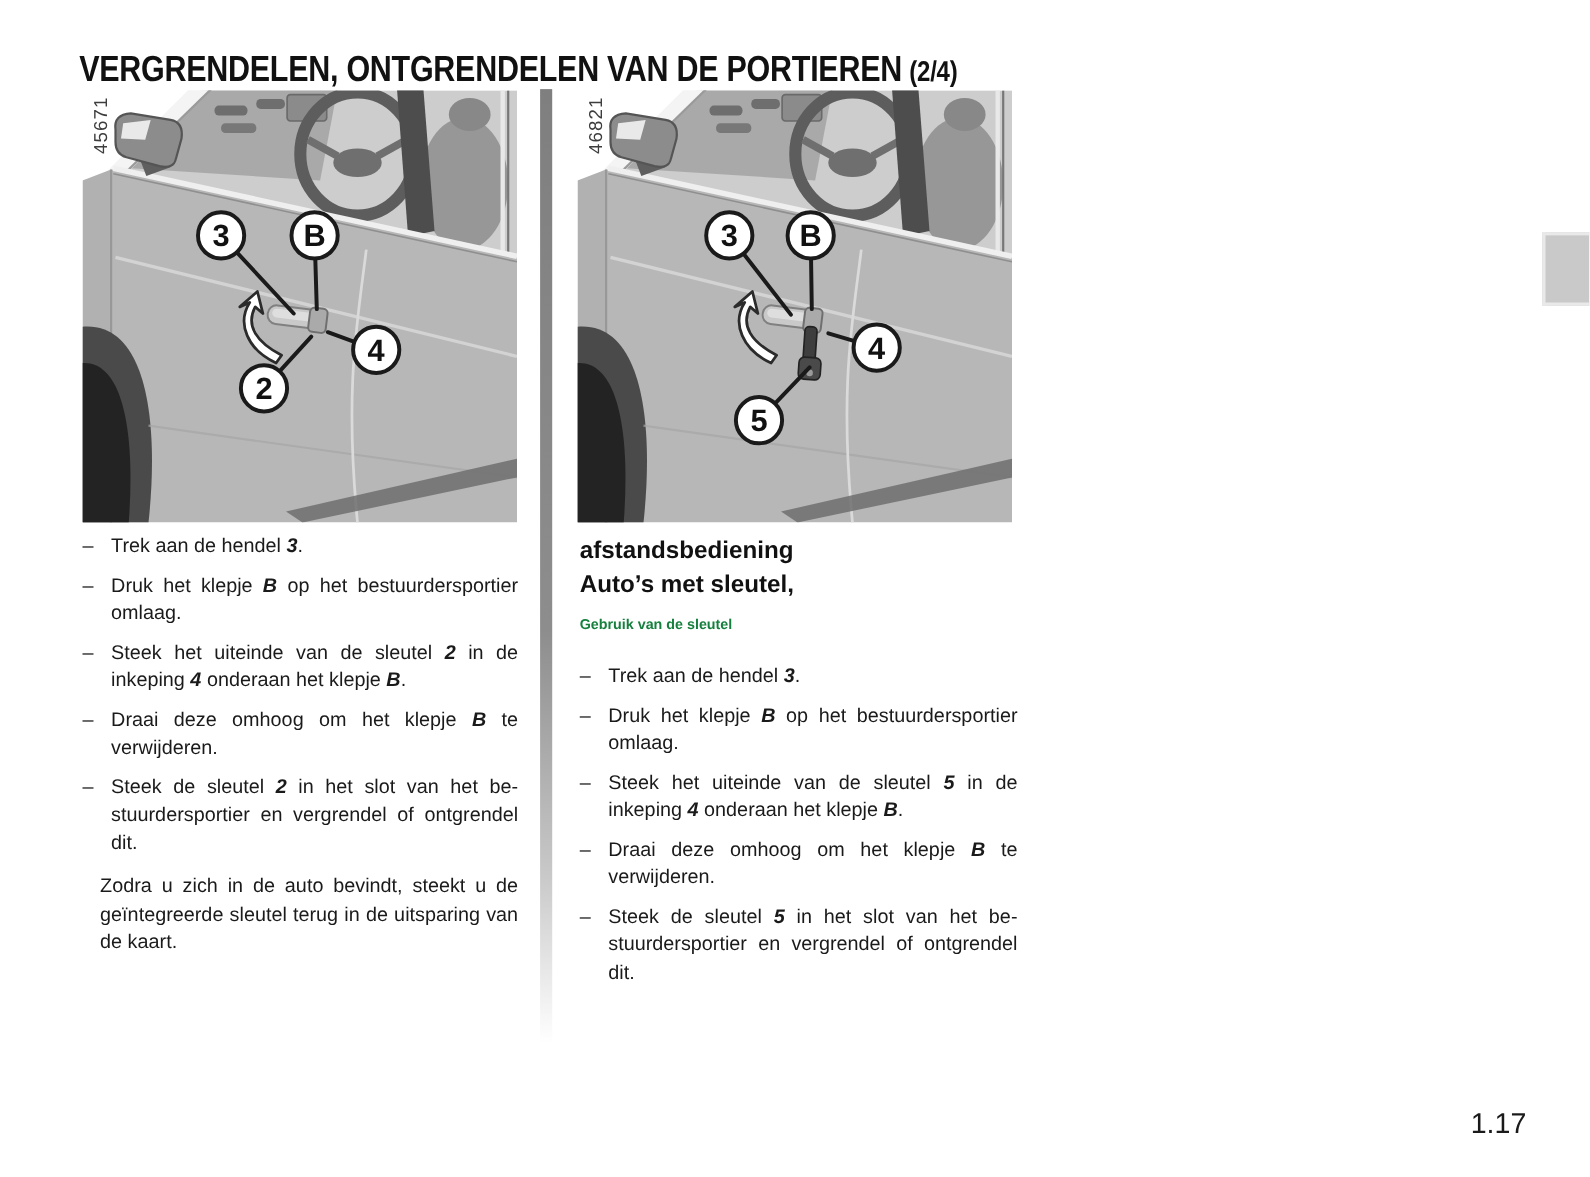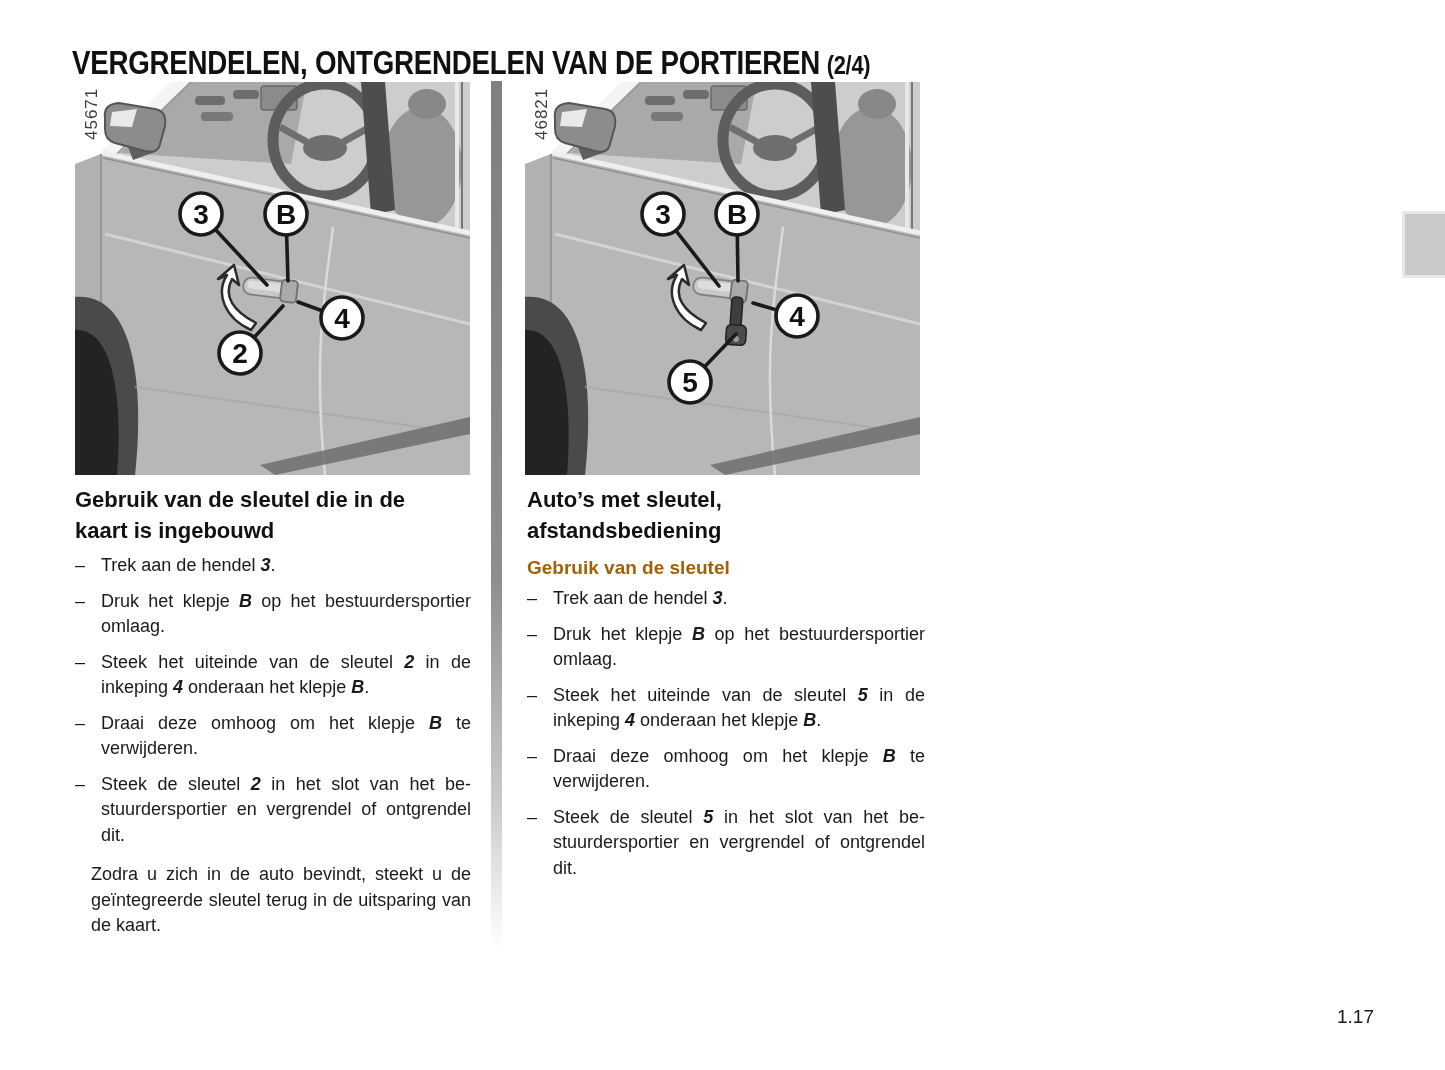--- a/index.html
+++ b/index.html
@@ -23,34 +23,34 @@
   .divider{position:absolute;left:491px;top:81px;width:11px;height:895px;
            background:linear-gradient(to bottom,#7f7f7f 0%,#8d8d8d 55%,
                      #c9c9c9 80%,rgba(255,255,255,0) 97%);}
 
   
   .col{position:absolute;top:484px;}
   .colL{left:75px;width:396px;}
   .colR{left:527px;width:398px;}
   h2{font-size:22px;line-height:31px;font-weight:bold;margin:0 0 7px 0;color:#111;}
   h2 span{display:block;}
-  h3{font-size:19px;line-height:24px;font-weight:bold;margin:10px 0 6px 0;color:#a16207;}
+  h3{font-size:13px;line-height:24px;font-weight:bold;margin:10px 0 22px 0;color:#15803d;}
   .bullet{display:flex;margin:0 0 10px 0;font-size:18px;line-height:25.5px;}
   .bullet .dash{width:26px;flex:none;}
   .bullet .btext{flex:1;text-align:justify;hyphens:manual;-webkit-hyphens:manual;}
   .mk{font-weight:bold;font-style:italic;}
   .note{font-size:18px;line-height:25.5px;text-align:justify;margin:14px 0 0 16px;}
 
   
   .side-tab{position:absolute;left:1402px;top:211px;width:43px;height:67px;
             background:#c9c9c9;border:3px solid #e9e9e9;border-right:none;
             box-sizing:border-box;}
 
   
-  .page-number{position:absolute;left:1337px;top:1006px;font-size:19px;color:#1a1a1a;}
+  .page-number{position:absolute;left:1337px;top:1006px;font-size:26px;color:#1a1a1a;}
 </style>
 </head>
 <body>
 
 <div class="page">
 
   <h1 class="title">
     <span>VERGRENDELEN, ONTGRENDELEN VAN DE PORTIEREN</span><span class="suffix">(2/4)</span>
   </h1>
 
@@ -203,24 +203,20 @@
     </g>
         <g>
       <line x1="211" y1="252" x2="165" y2="300" stroke="#1a1a1a" stroke-width="3.6" stroke-linecap="round"></line>
       <circle cx="165" cy="300" r="21" fill="#ffffff" stroke="#1a1a1a" stroke-width="3.6"></circle>
       <text x="165" y="300" dy="0.36em" text-anchor="middle" font-size="28" font-weight="bold" fill="#111">5</text>
     </g>
   </svg>
     </div>
 
   <section class="col colL">
-    <h2>
-      <span>Gebruik van de sleutel die in de</span>
-      <span>kaart is ingebouwd</span>
-    </h2>
     <div>
         <div class="bullet">
           <span class="dash">–</span>
           <div class="btext"><span>Trek aan de hendel </span><span class="mk">3</span><span>.</span></div>
         </div>
         <div class="bullet">
           <span class="dash">–</span>
           <div class="btext"><span>Druk het klepje </span><span class="mk">B</span><span> op het bestuurderspor­tier omlaag.</span></div>
         </div>
         <div class="bullet">
@@ -234,22 +230,22 @@
         <div class="bullet">
           <span class="dash">–</span>
           <div class="btext"><span>Steek de sleutel </span><span class="mk">2</span><span> in het slot van het be­stuurdersportier en vergrendel of ont­grendel dit.</span></div>
         </div>
       </div>
     <p class="note">Zodra u zich in de auto bevindt, steekt u de geïntegreerde sleutel terug in de uitsparing van de kaart.</p>
   </section>
 
   <section class="col colR">
     <h2>
+      <span>afstandsbediening</span>
       <span>Auto’s met sleutel,</span>
-      <span>afstandsbediening</span>
     </h2>
     <h3>Gebruik van de sleutel</h3>
     <div>
         <div class="bullet">
           <span class="dash">–</span>
           <div class="btext"><span>Trek aan de hendel </span><span class="mk">3</span><span>.</span></div>
         </div>
         <div class="bullet">
           <span class="dash">–</span>
           <div class="btext"><span>Druk het klepje </span><span class="mk">B</span><span> op het bestuurderspor­tier omlaag.</span></div>

